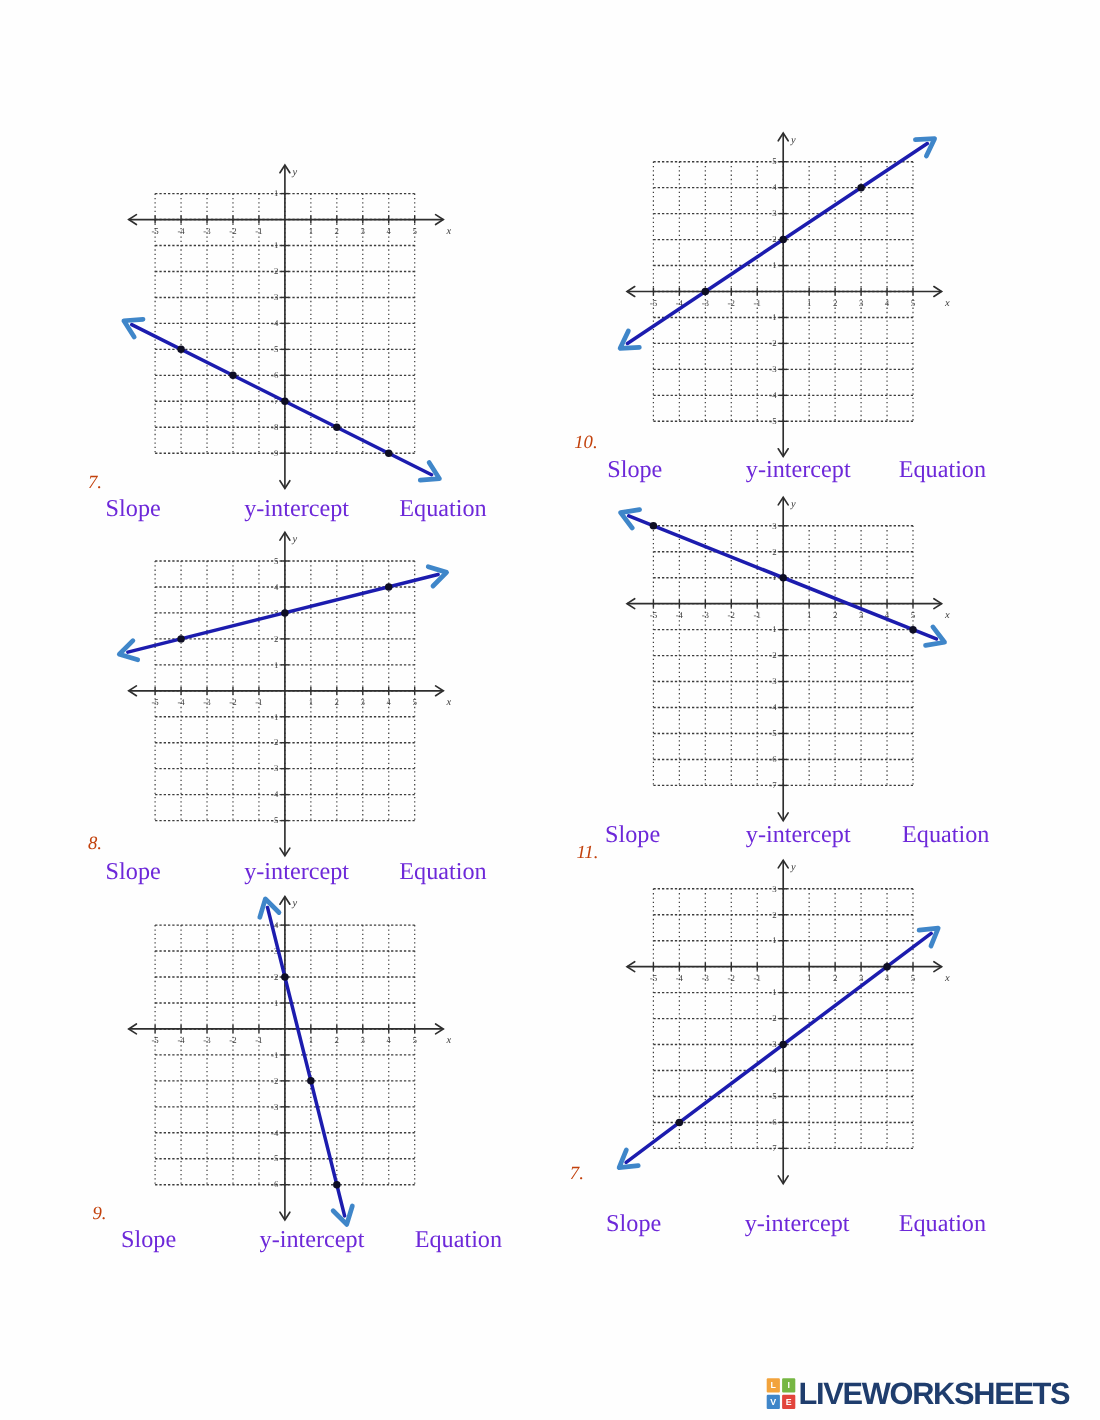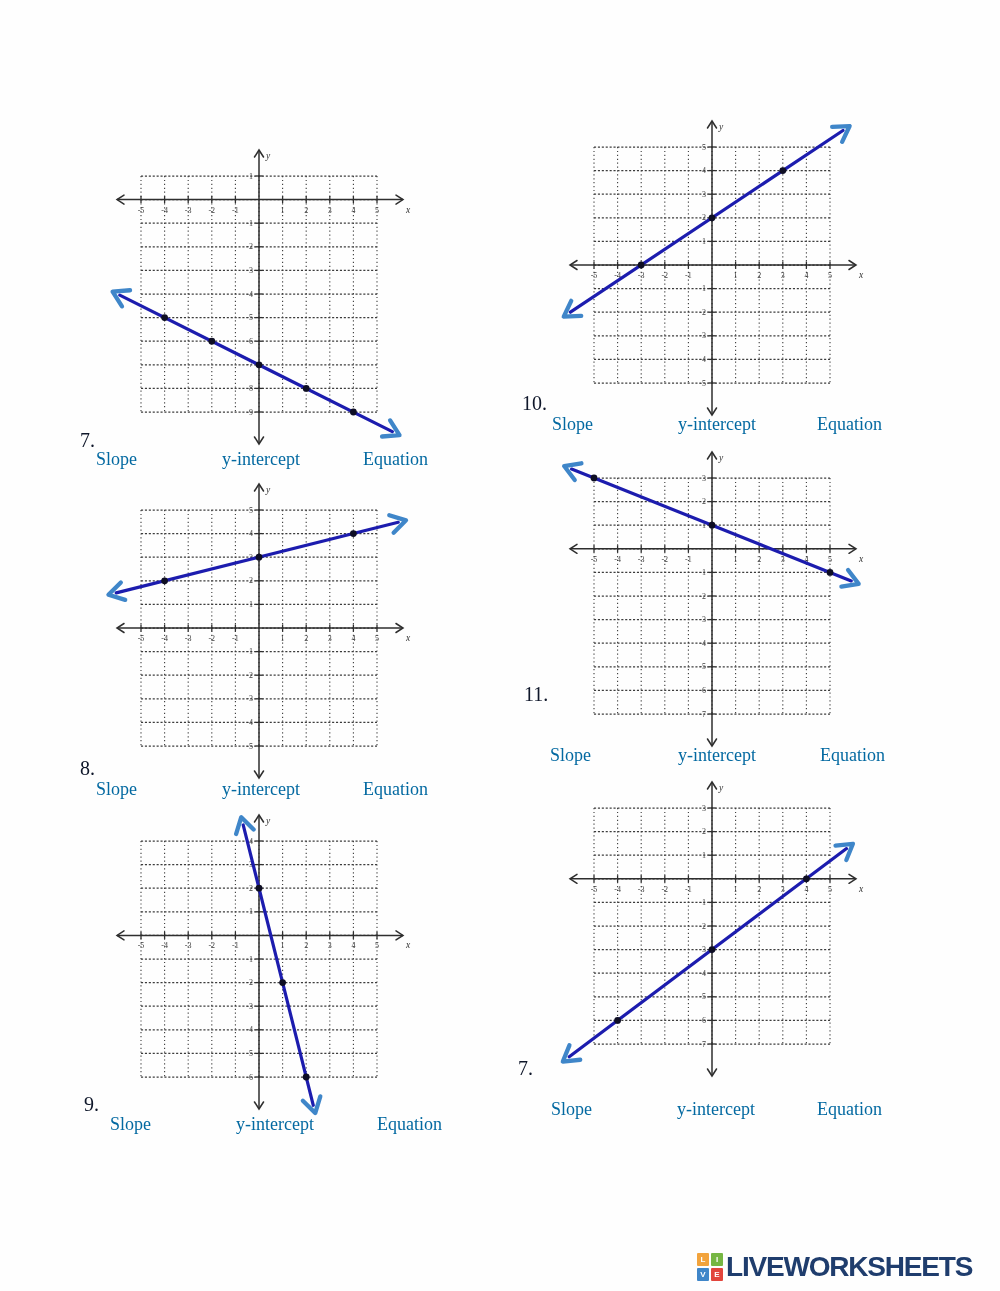--- a/index.html
+++ b/index.html
@@ -1,21 +1,21 @@
 <!DOCTYPE html>
 <html><head>
 <meta charset="utf-8">
 <title>Worksheet</title>
 <style>
   html,body{margin:0;padding:0;}
   .sheet{position:relative;width:1000px;height:1291px;background:#fefefe;overflow:hidden;
          font-family:"Liberation Serif",serif;color:#161616;}
   .graph{position:absolute;width:326px;height:312px;}
-  .pnum{position:absolute;font-size:20px;color:#0f172a;}
-  .ans{position:absolute;font-size:18px;color:#0369a1;}
+  .pnum{position:absolute;font-size:17px;color:#c2410c;font-style:italic;}
+  .ans{position:absolute;font-size:22px;color:#6d28d9;}
   .tk{font-family:"Liberation Serif",serif;font-size:8px;fill:#3d3d3d;}
   .al{font-family:"Liberation Serif",serif;font-style:italic;font-size:9.5px;fill:#333;}
   .lw{position:absolute;left:697px;top:1251px;display:flex;align-items:center;gap:3px;}
   .lw-icon{display:grid;grid-template-columns:12px 12px;grid-auto-rows:13px;gap:2px;}
   .lw-sq{display:flex;align-items:center;justify-content:center;color:#fff;
          font-family:"Liberation Sans",sans-serif;font-weight:bold;font-size:8px;border-radius:1px;}
   .lw-text{font-family:"Liberation Sans",sans-serif;font-weight:800;font-size:28px;
            letter-spacing:-1.2px;line-height:32px;}
 </style>
 </head>
@@ -437,21 +437,21 @@
           <text x="154" y="32.5" text-anchor="end" class="tk">3</text>
           <text x="307" y="113.80000000000001" class="al">x</text>
           <text x="167" y="13" class="al">y</text>
           <line x1="19.579999999999995" y1="21.032000000000004" x2="299.24" y2="132.89600000000002" stroke="#1c1cae" stroke-width="3.2" stroke-linecap="round"></line>
           <path d="M 289.3981470766163 138.65255548348864 L 306.6678135270821 135.86712541083284 L 296.08317925099016 121.93997504755396" fill="none" stroke="#3f86c9" stroke-width="4.3" stroke-linecap="round" stroke-linejoin="round"></path>
           <path d="M 29.421852923383742 15.275444516511396 L 12.152186472917919 18.060874589167174 L 22.736820749009876 31.988024952446064" fill="none" stroke="#3f86c9" stroke-width="4.3" stroke-linecap="round" stroke-linejoin="round"></path>
           <circle cx="42" cy="30" r="3.4" fill="#0e0e24"></circle>
           <circle cx="160" cy="77.2" r="3.4" fill="#0e0e24"></circle>
           <circle cx="278" cy="124.4" r="3.4" fill="#0e0e24"></circle>
         </svg></div>
-    <div class="pnum" style="left:524px;top:683px;">11.</div>
+    <div class="pnum" style="left:524px;top:765px;">11.</div>
     <span class="ans" style="left:550px;top:745px;">Slope</span>
     <span class="ans" style="left:678px;top:745px;">y-intercept</span>
     <span class="ans" style="left:820px;top:745px;">Equation</span>
   </section>
 
   <section>
     <div class="graph" style="left:552px;top:778px;"><svg xmlns="http://www.w3.org/2000/svg" width="326" height="312" style="overflow:visible">
           <line x1="42" y1="30" x2="42" y2="266" stroke="#3c3c3c" stroke-width="1.1" stroke-dasharray="1.2 2.7"></line>
           <line x1="65.6" y1="30" x2="65.6" y2="266" stroke="#3c3c3c" stroke-width="1.1" stroke-dasharray="1.2 2.7"></line>
           <line x1="89.2" y1="30" x2="89.2" y2="266" stroke="#3c3c3c" stroke-width="1.1" stroke-dasharray="1.2 2.7"></line>

